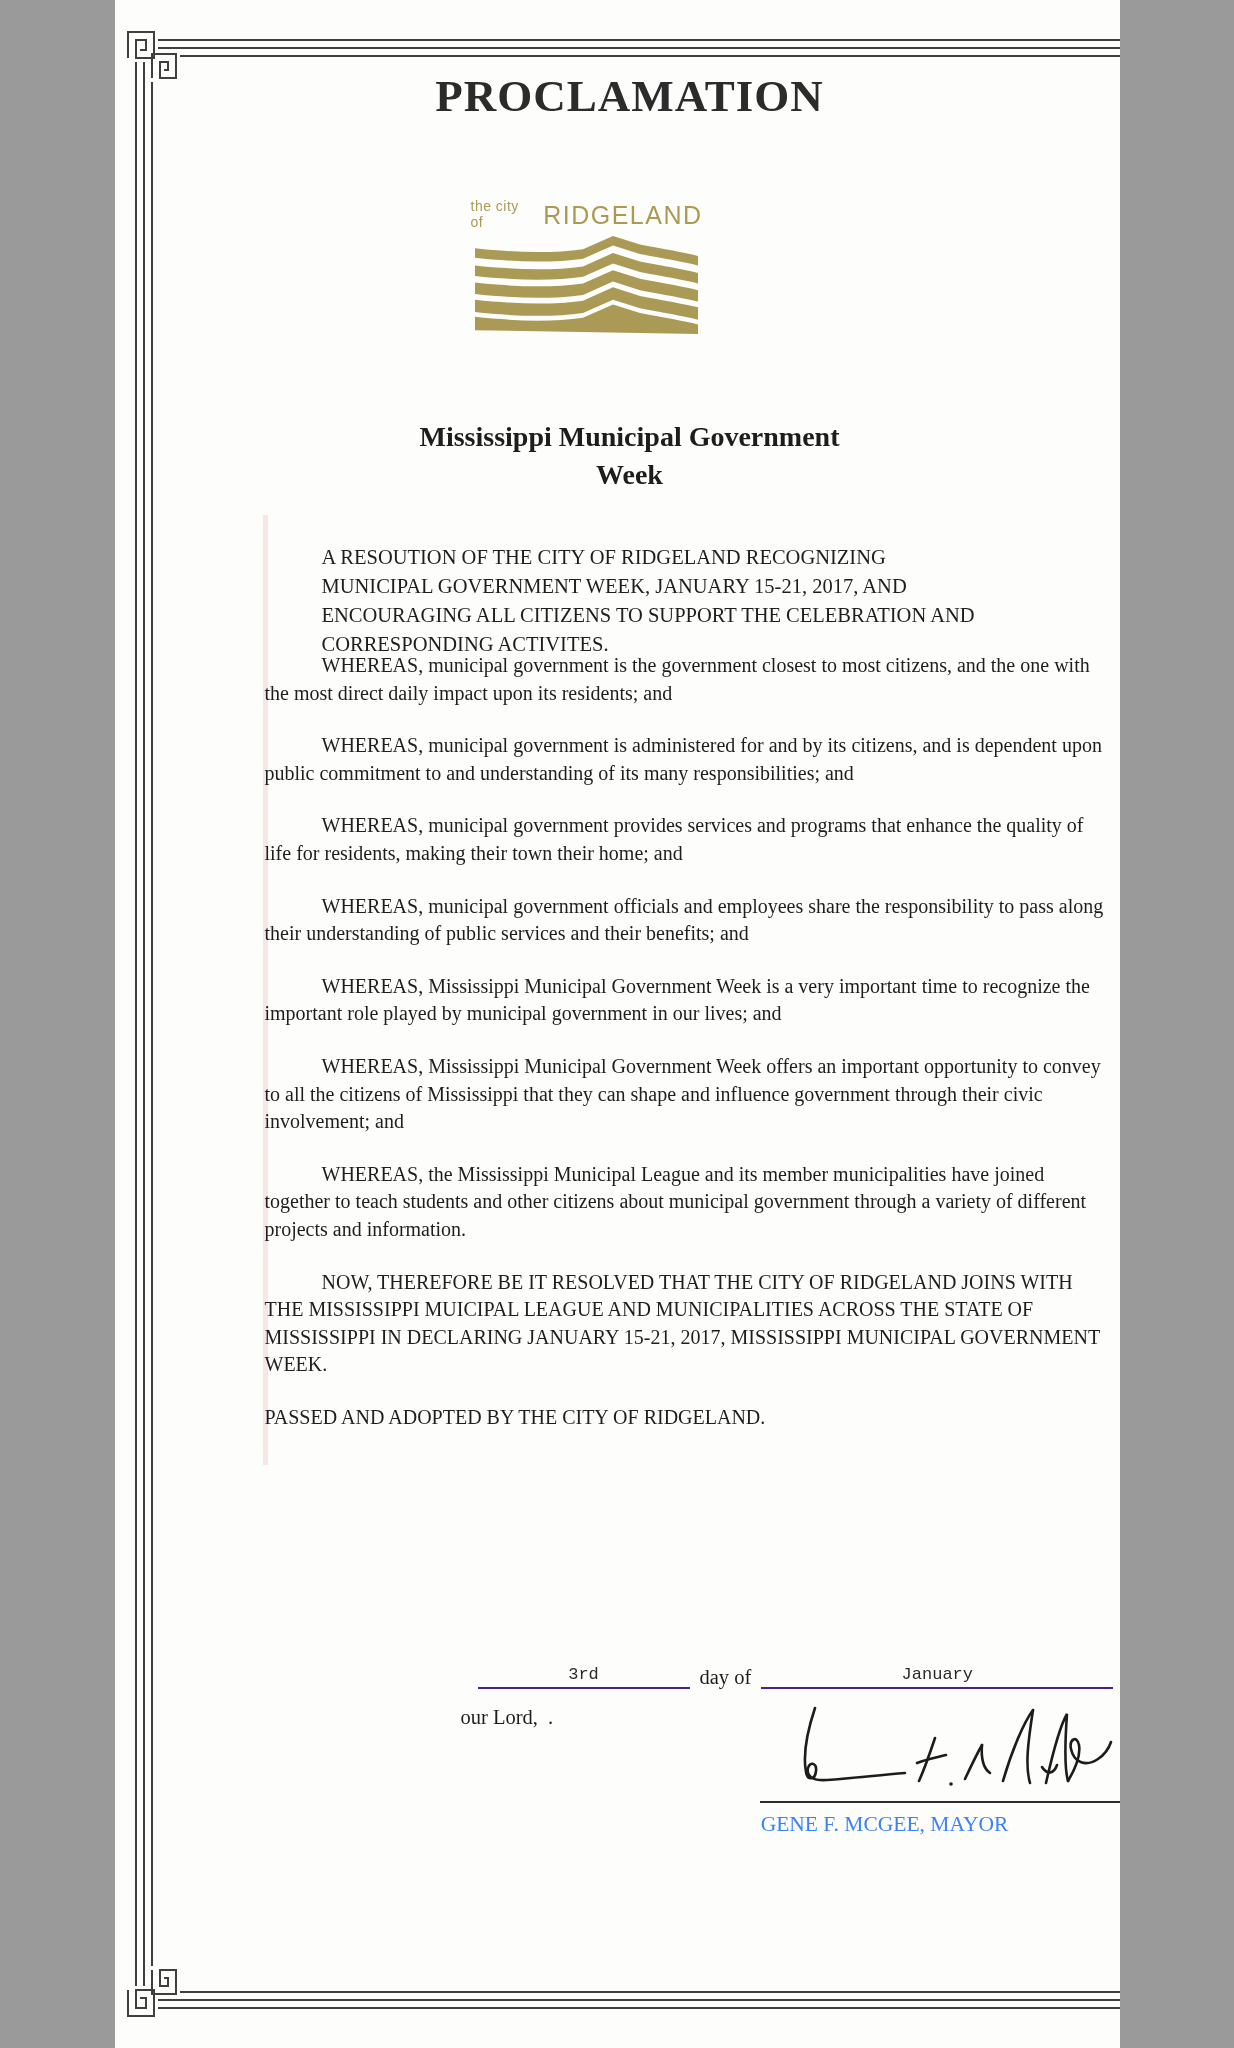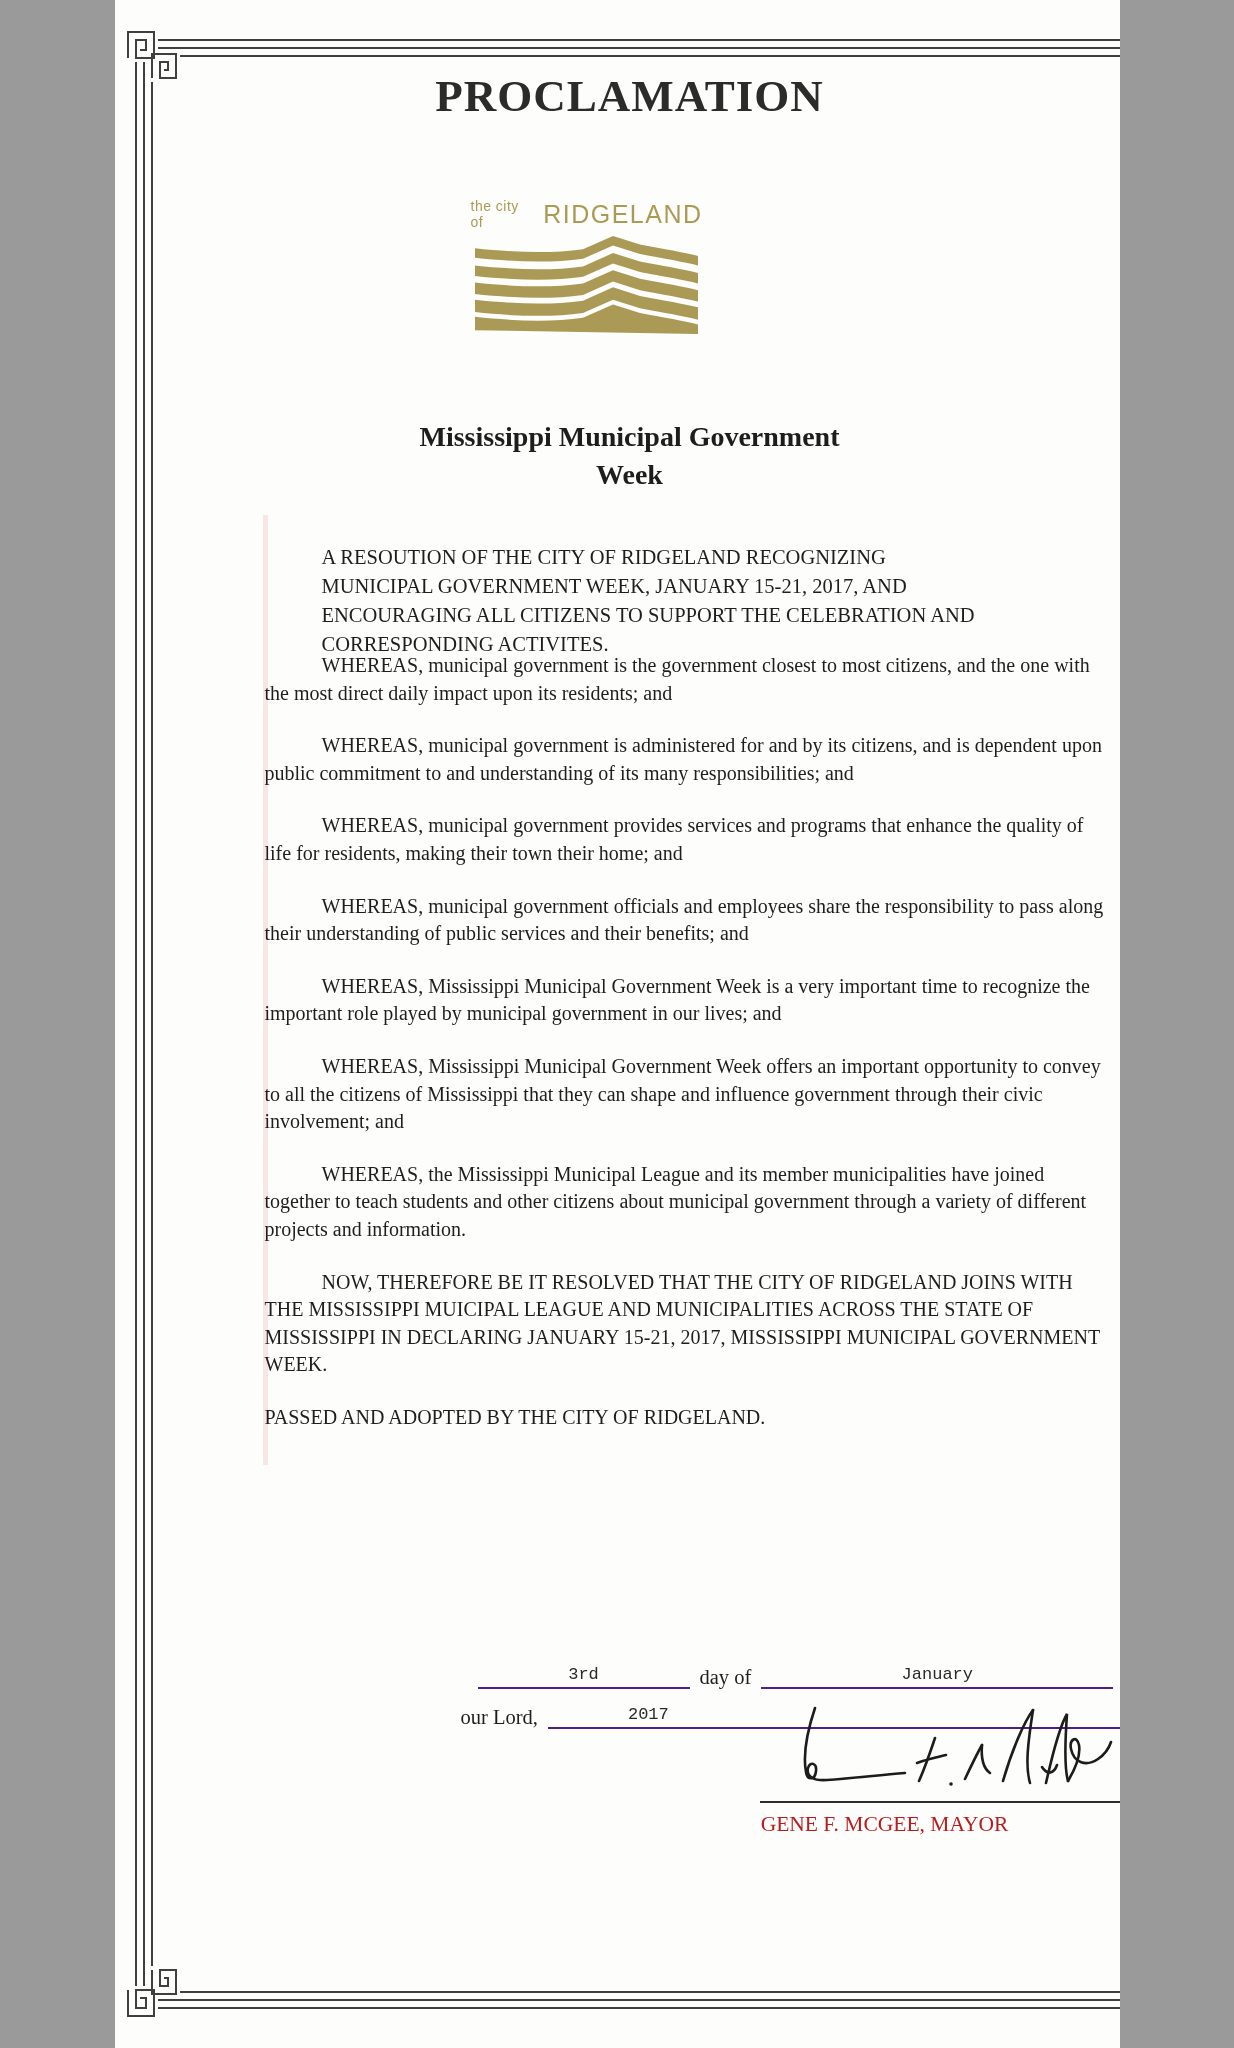--- a/index.html
+++ b/index.html
@@ -7,21 +7,21 @@
     position:relative;width:1005px;height:2048px;margin:0 auto;
     background:#fdfdfb;color:#1e1e1e;
     font-family:"Liberation Serif",serif;overflow:hidden;
   }
   .frame{position:absolute;left:0;top:0;width:1234px;height:2048px;}
   .scan-artifact{position:absolute;left:148px;top:515px;width:5px;height:950px;
     background:rgba(236,172,172,0.28);}
   .title-wrap{position:absolute;left:150px;top:70px;width:730px;text-align:center;
     font-size:45px;font-weight:bold;letter-spacing:1px;color:#2b2b2b;}
   .logo-text{position:absolute;left:356px;top:198px;width:232px;display:flex;
-    justify-content:center;align-items:center;gap:9px;color:#ab9a55;
+    justify-content:center;align-items:flex-end;gap:9px;color:#ab9a55;
     font-family:"Liberation Sans",sans-serif;}
   .logo-prefix{font-size:14px;letter-spacing:0.5px;}
   .logo-city{font-size:25px;letter-spacing:1.5px;}
   .logo-waves{position:absolute;left:360px;top:234px;width:223px;height:100px;}
   .heading{position:absolute;left:150px;top:418px;width:730px;text-align:center;
     font-size:28px;font-weight:bold;line-height:1.35;white-space:pre-line;color:#1d1d1d;}
   .resolution{position:absolute;left:207px;top:522px;width:660px;
     font-size:20.5px;line-height:1.42;}
   .body-flow{position:absolute;left:150px;top:652px;width:850px;
     font-size:20px;line-height:1.38;}
@@ -36,21 +36,21 @@
   .blank{border-bottom:2px solid #4c1d95;text-align:center;
     font-family:"Liberation Mono",monospace;font-size:17px;color:#2a2a2a;
     padding-bottom:3px;}
   .blank-day{width:212px;}
   .blank-month{width:352px;}
   .blank-year{width:500px;text-align:left;padding-left:80px;}
   .sig-svg{position:absolute;left:588px;top:1700px;width:432px;height:103px;}
   .sig-rule{position:absolute;left:645px;top:1801px;width:368px;height:2px;
     background:#2d2d2d;}
   .sig-name{position:absolute;left:600px;top:1812px;width:340px;text-align:center;
-    font-size:21.5px;color:#b91c1c;}
+    font-size:21.5px;color:#3b82f6;}
 </style>
 </head>
 <body>
 
 <div class="page">
 
   <svg class="frame" viewBox="0 0 1234 2048" preserveAspectRatio="none">
     <g stroke="#3f3f3f" stroke-width="2" fill="none">
       <rect x="21" y="40" width="1192" height="1968"></rect>
       <rect x="29" y="48" width="1176" height="1952"></rect>
@@ -110,21 +110,20 @@
 
   <div class="w2">
     <span class="blank blank-day">3rd</span>
     <span>day of</span>
     <span class="blank blank-month">January</span>
     <span>in the year of</span>
   </div>
 
   <div class="w3">
     <span>our Lord,</span>
-    <span class="blank blank-year">2017</span>
     <span>.</span>
   </div>
 
   <svg class="sig-svg" viewBox="0 0 432 103" preserveAspectRatio="none">
     <g stroke="#1c1c1c" stroke-width="2.6" fill="none" stroke-linecap="round">
       <path d="M112,8 C104,32 100,56 103,72 C104,80 112,81 113,71 C114,63 107,61 105,68 C103,77 111,81 124,80 C152,78 176,75 202,73"></path>
       <path d="M232,38 C226,56 220,72 216,81"></path>
       <path d="M214,63 C224,59 235,57 243,55"></path>
       <path d="M262,79 C269,64 275,52 279,45"></path>
       <path d="M279,45 C278,57 280,68 287,73"></path>

